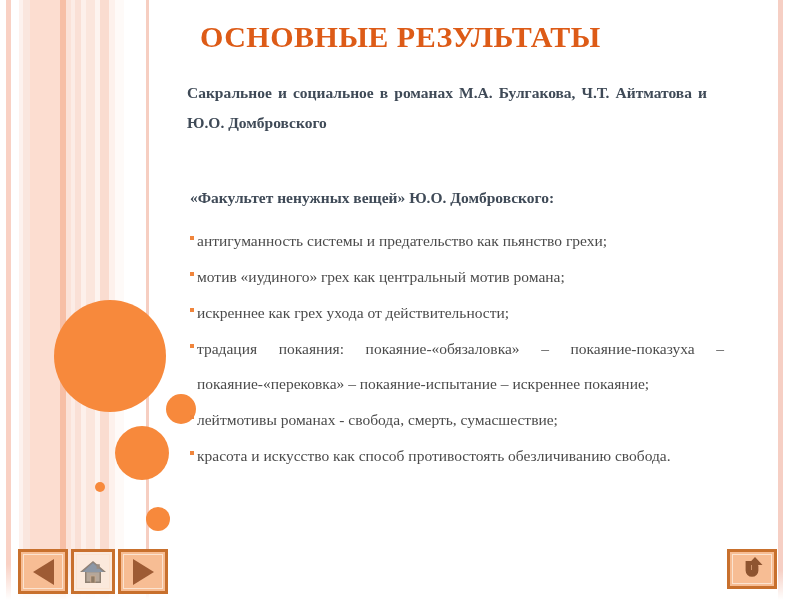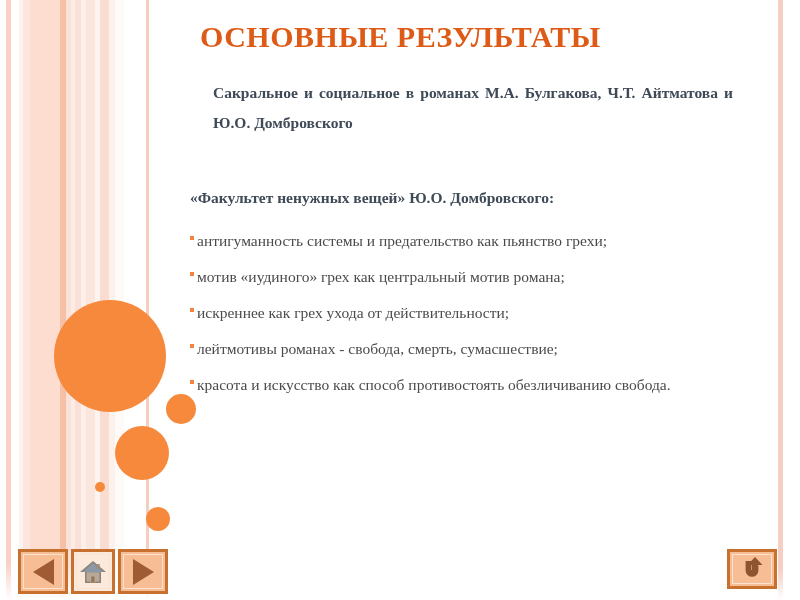--- a/index.html
+++ b/index.html
@@ -42,21 +42,21 @@
   #title{
     position:absolute;left:200px;top:20px;width:570px;
     text-align:left;
     font-family:"Liberation Serif", serif;
     font-weight:700;
     font-size:30px;
     letter-spacing:.5px;
     color:#dd5b17;
   }
   #subtitle{
-    position:absolute;left:213px;top:78px;width:520px;
+    position:absolute;left:187px;top:78px;width:520px;
     font-family:"Liberation Serif", serif;
     font-weight:700;
     font-size:15.5px;
     line-height:30px;
     color:#3f4a57;
     text-align:justify;
     text-justify:inter-word;
   }
   #bodyblock{
     position:absolute;left:190px;top:180px;width:534px;
@@ -141,21 +141,21 @@
   <div id="title">ОСНОВНЫЕ РЕЗУЛЬТАТЫ</div>
 
   <div id="subtitle">Сакральное и социальное в романах М.А. Булгакова, Ч.Т. Айтматова и Ю.О. Домбровского</div>
 
   <div id="bodyblock">
     <span class="lead">«Факультет ненужных вещей» Ю.О.  Домбровского:</span>
     <div id="bullet-list">
         <span class="bullet nojust"><span class="mk"></span><span class="txt">антигуманность системы и предательство как пьянство грехи;</span></span>
         <span class="bullet nojust"><span class="mk"></span><span class="txt">мотив «иудиного» грех как центральный мотив романа;</span></span>
         <span class="bullet nojust"><span class="mk"></span><span class="txt">искреннее как грех ухода от действительности;</span></span>
-        <span class="bullet"><span class="mk"></span></span>
+        <span class="bullet"><span class="mk"></span><span class="txt">традация покаяния: покаяние-«обязаловка» – покаяние-показуха – покаяние-«перековка» – покаяние-испытание   – искреннее покаяние;</span></span>
         <span class="bullet nojust"><span class="mk"></span><span class="txt">лейтмотивы романах -  свобода, смерть, сумасшествие;</span></span>
         <span class="bullet"><span class="mk"></span><span class="txt">красота и искусство как способ противостоять обезличиванию свобода.</span></span>
       </div>
   </div>
 
   <div class="navbtn" id="btn-prev" style="left:18px;top:549px;width:50px;height:45px;">
     <div class="inner"></div>
     <div class="tri tri-left"></div>
   </div>
 

